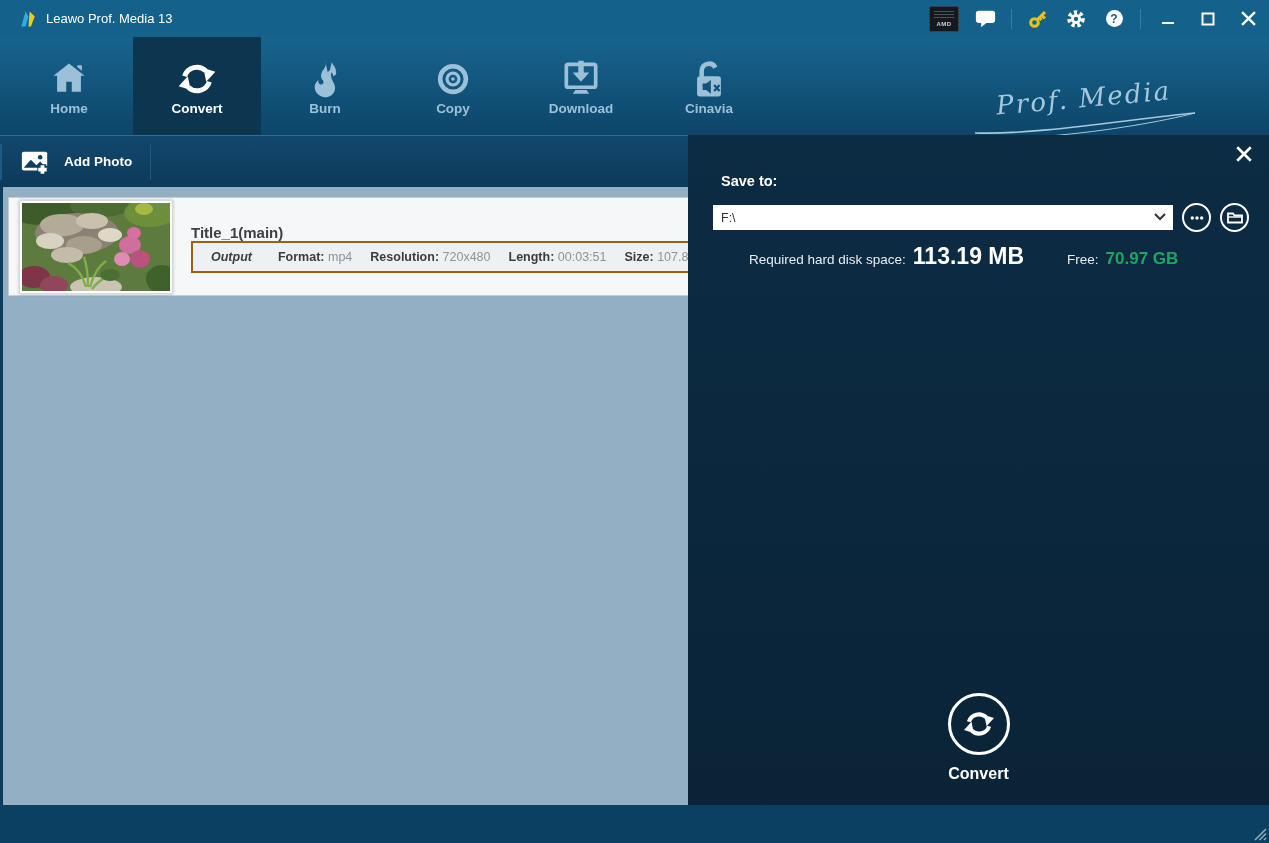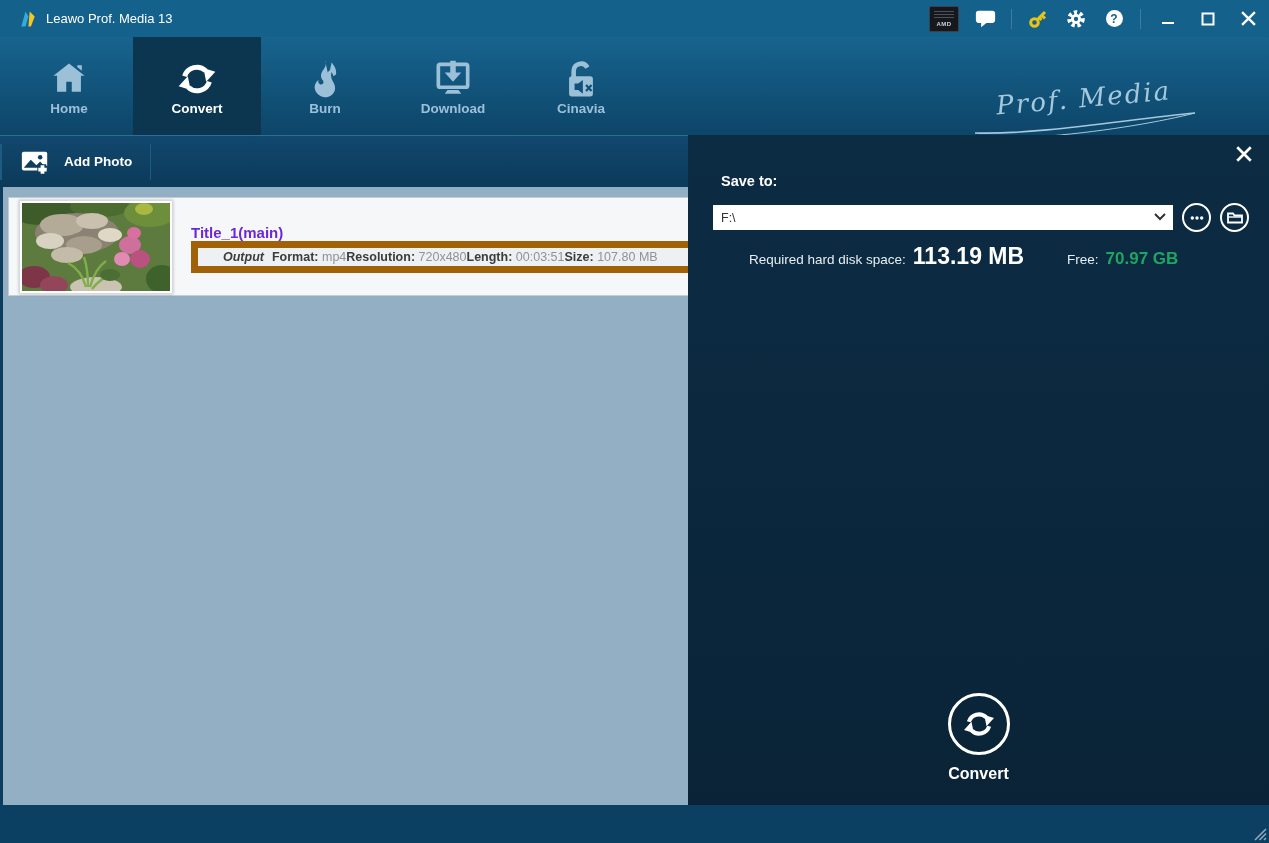--- a/index.html
+++ b/index.html
@@ -70,24 +70,24 @@
   .media-card {
     position:absolute; left:5px; top:10px; width:745px; height:99px;
     background:#f5f7f9; border:1px solid #c2cdd6; display:flex; align-items:center;
   }
   .thumb-frame {
     margin-left:10px; background:#fff; border:1px solid #d4dade; padding:2px;
     box-shadow:0 0 3px rgba(0,0,0,.25);
   }
   .thumb { width:148px; height:88px; display:block; }
   .card-body { margin-left:18px; flex:1; padding-top:4px; }
-  .card-title { font-size:15px; font-weight:bold; color:#6d28d9; margin-bottom:0; }
+  .card-title { font-size:15px; font-weight:bold; color:#404040; margin-bottom:0; }
   .output-bar {
-    display:flex; align-items:center; background:#eef1f3; border:7px solid #a16207;
-    height:32px; padding:0 25px; width:560px; white-space:nowrap; overflow:hidden;
+    display:flex; align-items:center; gap:18px; background:#eef1f3; border:2px solid #a16207;
+    height:32px; padding:0 18px; width:560px; white-space:nowrap; overflow:hidden;
   }
   .out-label { font-size:12.5px; font-weight:bold; font-style:italic; color:#3c3c3c; margin-right:8px; }
   .field { font-size:12.5px; white-space:nowrap; }
   .f-label { font-weight:bold; color:#3c3c3c; }
   .f-value { color:#8d9399; }
 
   
   .panel {
     position:absolute; left:688px; top:135px; width:581px; height:670px;
     background:linear-gradient(#0c2c44, #0a2337);
@@ -208,20 +208,30 @@
           <use href="#icon-sync"></use>
         </svg>
         <span class="tab-label">Convert</span>
       </div>
       <div class="tab">
         <svg class="tab-icon" viewBox="0 0 48 48">
           <path fill="currentColor" d="M24 3c3 7-2 10-4 15-1 3 0 6 2 8 1 2 0 4-2 4s-4-2-3-5c-3 2-5 6-4 10 1 5 6 9 11 9s11-4 11-10c0-5-3-7-4-11s0-7 2-10c-3 0-5 2-6 4-1-5-2-9-3-14z"></path>
           <path fill="currentColor" d="M31 6c0 4-2 6-1 9 1 2 3 3 3 6l3-2c1-5-2-10-5-13z"></path>
         </svg>
         <span class="tab-label">Burn</span>
+      </div>
+      <div class="tab">
+        <svg class="tab-icon" viewBox="0 0 48 48">
+          <g fill="none" stroke="currentColor">
+            <circle cx="24" cy="24" r="14" stroke-width="5"></circle>
+            <circle cx="24" cy="24" r="6.5" stroke-width="3.5"></circle>
+          </g>
+          <circle cx="24" cy="24" r="2" fill="currentColor"></circle>
+        </svg>
+        <span class="tab-label">Copy</span>
       </div>
       <div class="tab">
         <svg class="tab-icon" viewBox="0 0 48 48">
           <rect x="8" y="8" width="32" height="25" rx="2" fill="none" stroke="currentColor" stroke-width="4"></rect>
           <path fill="currentColor" d="M21 4h6v13h6l-9 10-9-10h6z"></path>
           <path fill="currentColor" d="M18 36h12l3 4H15z"></path>
         </svg>
         <span class="tab-label">Download</span>
       </div>
       <div class="tab">

